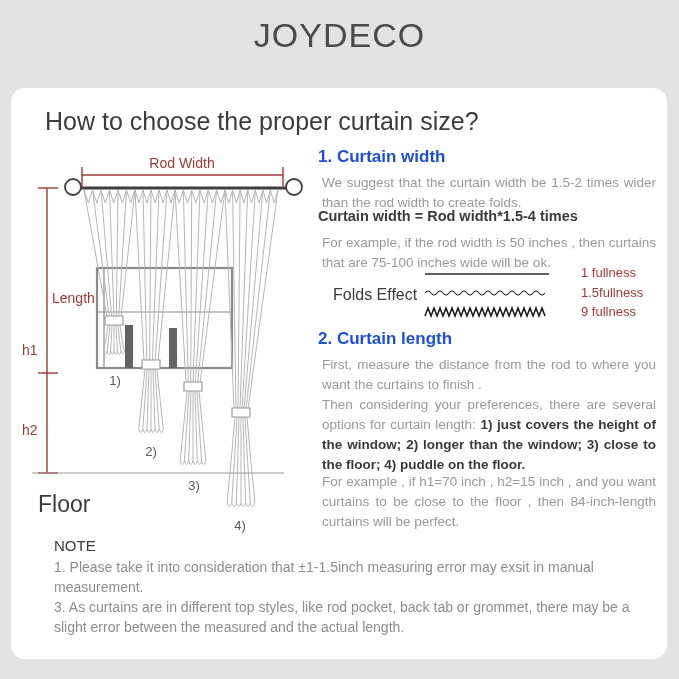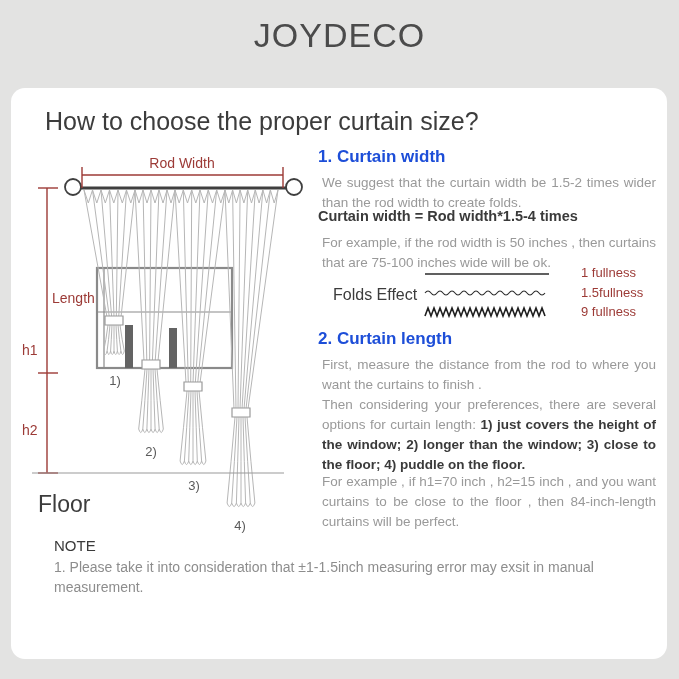--- a/index.html
+++ b/index.html
@@ -189,15 +189,16 @@
   </div>
 
   <h2 class="sec-h" style="top:329px">2. Curtain length</h2>
   <p class="p" style="top:351px">First, measure the distance from the rod to where you want the curtains to finish .</p>
   <p class="p" style="top:391px"><span>Then considering your preferences, there are several options for curtain length: </span><span class="dk">1) just covers the height of the window; 2) longer than the window; 3) close to the floor; 4) puddle on the floor.</span></p>
   <p class="p" style="top:468px">For example , if h1=70 inch , h2=15 inch , and you want curtains to be close to the floor , then 84-inch-length curtains will be perfect.</p>
 
   <div class="note">
     <div class="note-h">NOTE</div>
     <p>1. Please take it into consideration that ±1-1.5inch measuring error may exsit in manual measurement.</p>
+    <p>3. As curtains are in different top styles, like rod pocket, back tab or grommet, there may be a slight error between the measured and the actual length.</p>
   </div>
 
 </div>
 
 </body></html>

